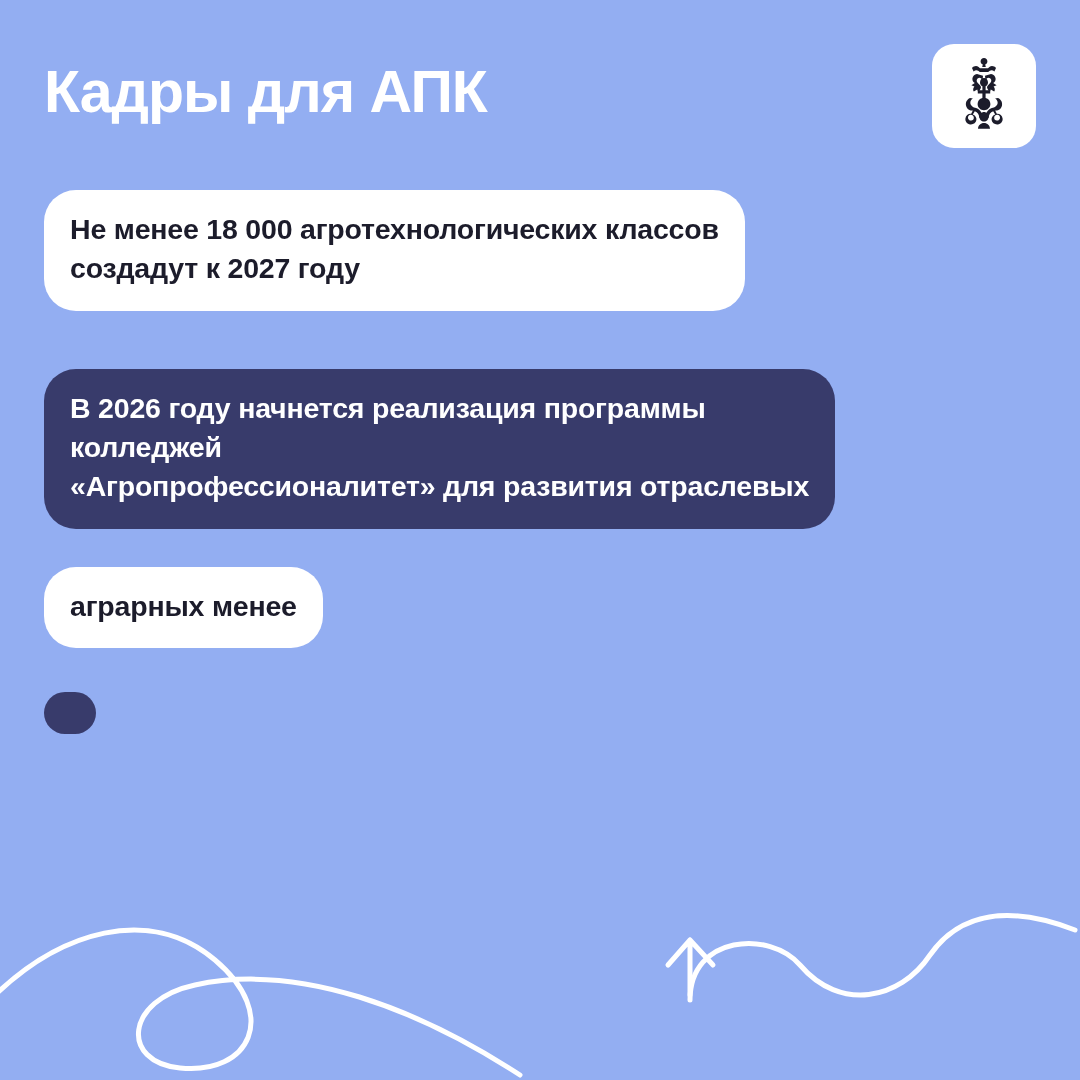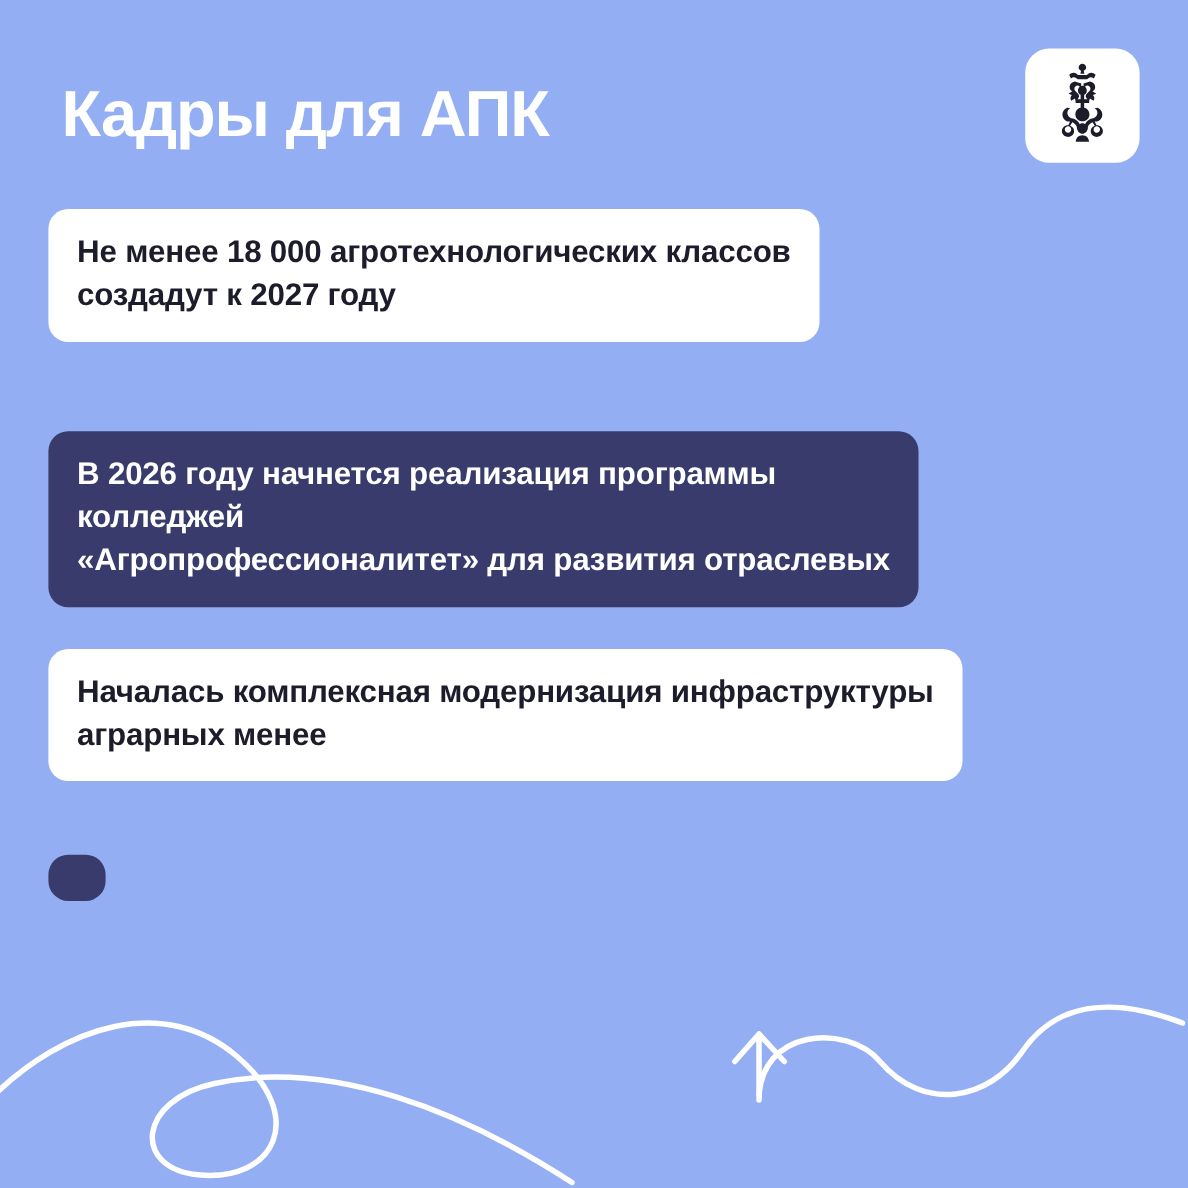--- a/index.html
+++ b/index.html
@@ -30,21 +30,21 @@
     position: absolute;
     top: 44px;
     left: 44px;
     right: 44px;
     height: 120px;
   }
   .page-title {
     position: absolute;
     left: 0;
     top: 18px;
-    margin: 12px;
+    margin: 0;
     font-size: 59px;
     line-height: 1.05;
     font-weight: bold;
     letter-spacing: -1px;
     color: #ffffff;
   }
   .logo-badge {
     position: absolute;
     right: 0;
     top: 0;
@@ -61,38 +61,37 @@
   
   .cards {
     position: absolute;
     left: 44px;
     top: 190px;
     width: 992px;
   }
   .card {
     position: relative;
     display: block;
-    border-radius: 18px;
+    border-radius: 32px;
     padding: 20px 26px 22px 26px;
     box-sizing: border-box;
     font-size: 28.5px;
     line-height: 1.38;
     font-weight: bold;
     letter-spacing: -0.2px;
     width: fit-content;
     max-width: 992px;
   }
   .card.light {
     background: #ffffff;
     color: #1c1c2b;
   }
   .card.dark {
     background: #383b6b;
     color: #ffffff;
-    margin-top: 23px;
   }
   .card .line { display: block; white-space: pre; }
 
   .gap-1 { height: 58px; }
   .gap-2 { height: 38px; }
   .gap-3 { height: 44px; }
 
   .card-1 { margin-top: 0; }
 </style>
 </head>
@@ -140,21 +139,20 @@
 
   <div class="card dark">
     <span class="line">В 2026 году начнется реализация программы</span>
     <span class="line">колледжей</span>
     <span class="line">«Агропрофессионалитет» для развития отраслевых</span>
   </div>
 
   <div class="gap-2"></div>
 
   <div class="card light">
-    <span class="line">Началась комплексная модернизация инфраструктуры</span>
     <span class="line">аграрных менее</span>
   </div>
 
   <div class="gap-3"></div>
 
   <div class="card dark">
   </div>
 
 </div>
 

